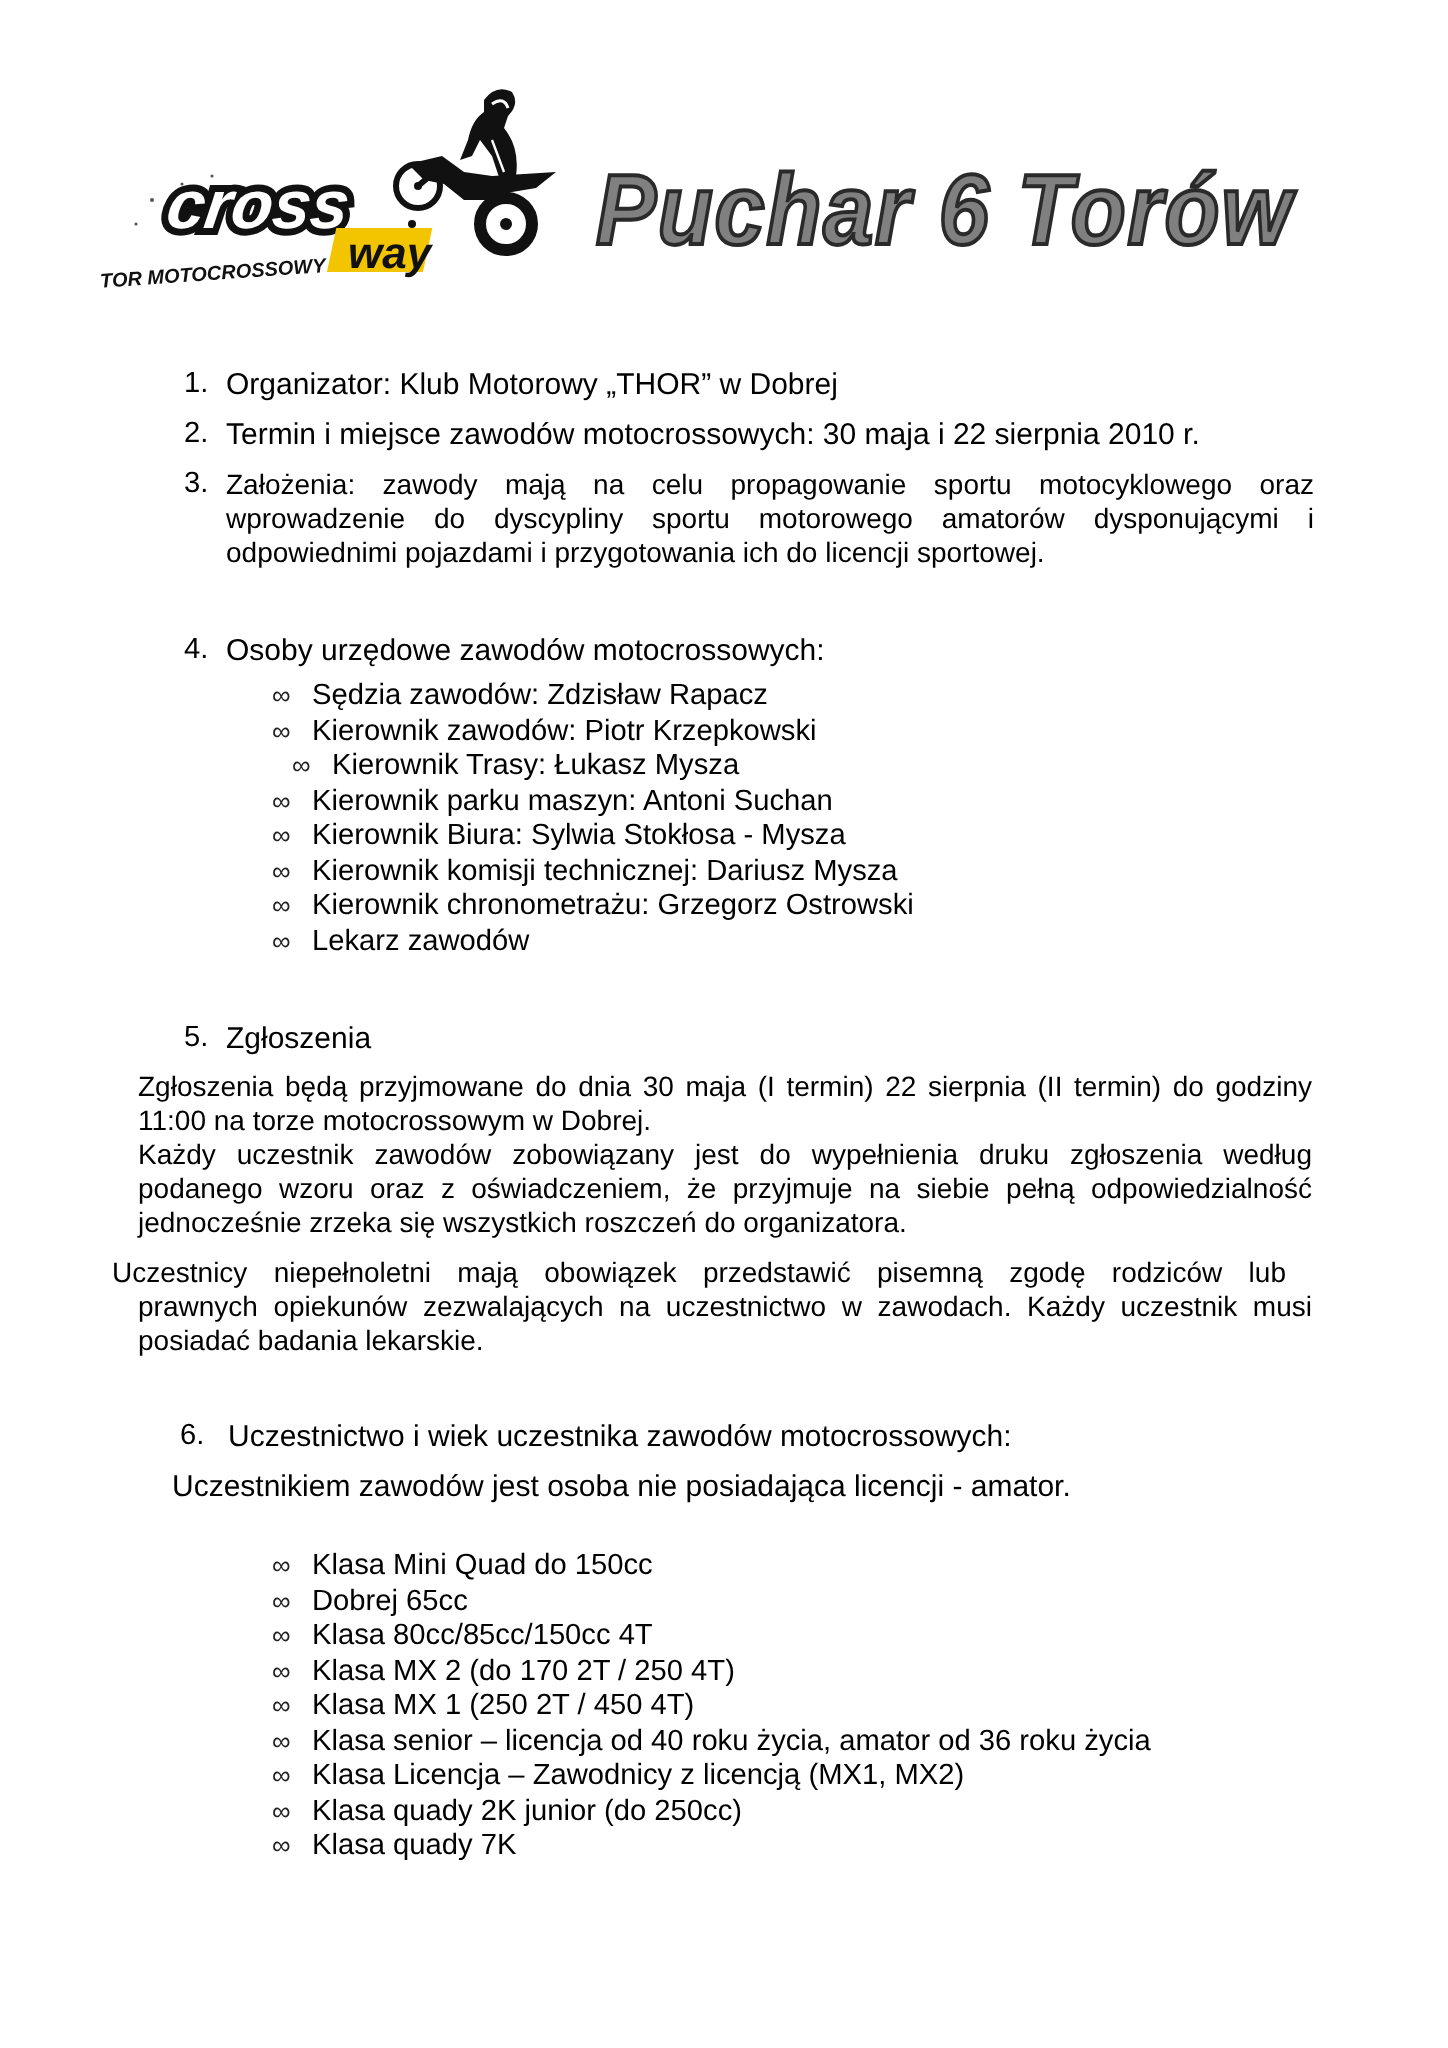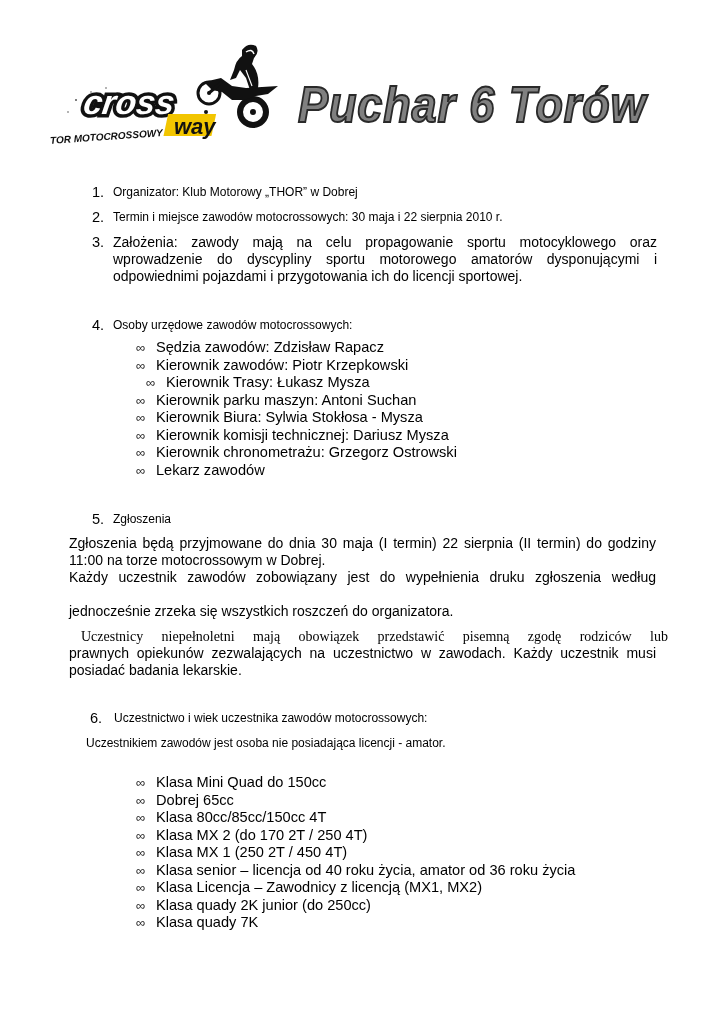--- a/index.html
+++ b/index.html
@@ -9,21 +9,21 @@
 
   
   .logo { position: absolute; left: 46px; top: 30px; width: 240px; height: 120px; }
   .logo svg { width: 100%; height: 100%; }
 
   
   .title { position: absolute; left: 298px; top: 76px; font-size: 50px; font-weight: bold; font-style: italic;
            color: #808080; letter-spacing: 1px; transform: scaleX(0.9); transform-origin: left top;
            -webkit-text-stroke: 2px #2a2a2a; font-family: "Liberation Sans", sans-serif; white-space: nowrap; }
 
-  .t { position: absolute; font-size: 12px; line-height: 17px; white-space: nowrap; }
+  .t { position: absolute; font-size: 15px; line-height: 17px; white-space: nowrap; }
   .num { position: absolute; font-size: 14.6px; line-height: 17px; }
   .just { position: absolute; font-size: 14px; line-height: 17px; text-align: justify; text-align-last: justify; }
   .just.last { text-align-last: left; }
 
   .bl { position: absolute; font-size: 14.6px; line-height: 17.4px; white-space: nowrap; }
   .bl .sym { display: inline-block; width: 20px; font-size: 13px; color: #222; }
 
   .bl2 { position: absolute; font-size: 14.6px; line-height: 17.4px; white-space: nowrap; }
   .bl2 .sym { display: inline-block; width: 20px; font-size: 13px; color: #222; }
 </style>
@@ -97,23 +97,24 @@
     <div class="bl" style="left:136px; top:444px;"><span class="sym">∞</span><span>Kierownik chronometrażu: Grzegorz Ostrowski</span></div>
     <div class="bl" style="left:136px; top:461.5px;"><span class="sym">∞</span><span>Lekarz zawodów</span></div>
   </div>
 
   <div class="num" style="left:92px; top:511px;">5.</div>
   <div class="t" style="left:113px; top:511px;">Zgłoszenia</div>
 
   <div class="just" style="left:69px; top:535px; width:587px;">Zgłoszenia będą przyjmowane do dnia 30 maja (I termin) 22 sierpnia (II termin) do godziny</div>
   <div class="just last" style="left:69px; top:552px; width:587px;">11:00 na torze motocrossowym w Dobrej.</div>
   <div class="just" style="left:69px; top:569px; width:587px;">Każdy uczestnik zawodów zobowiązany jest do wypełnienia druku zgłoszenia według</div>
+  <div class="just" style="left:69px; top:586px; width:587px;">podanego wzoru oraz z oświadczeniem, że przyjmuje na siebie pełną odpowiedzialność</div>
   <div class="just last" style="left:69px; top:603px; width:587px;">jednocześnie zrzeka się wszystkich roszczeń do organizatora.</div>
 
-  <div class="just" style="left:81px; top:628px; width:587px;font-family:Liberation Serif, serif;">Uczestnicy niepełnoletni mają obowiązek przedstawić pisemną zgodę rodziców lub</div>
+  <div class="just" style="left:56px; top:628px; width:587px;">Uczestnicy niepełnoletni mają obowiązek przedstawić pisemną zgodę rodziców lub</div>
   <div class="just" style="left:69px; top:645px; width:587px;">prawnych opiekunów zezwalających na uczestnictwo w zawodach. Każdy uczestnik musi</div>
   <div class="just last" style="left:69px; top:662px; width:587px;">posiadać badania lekarskie.</div>
 
   <div class="num" style="left:90px; top:710px;">6.</div>
   <div class="t" style="left:114px; top:710px;">Uczestnictwo i wiek uczestnika zawodów motocrossowych:</div>
   <div class="t" style="left:86px; top:735px;">Uczestnikiem zawodów jest osoba nie posiadająca licencji - amator.</div>
 
   <div>
     <div class="bl2" style="left:136px; top:774px;"><span class="sym">∞</span><span>Klasa Mini Quad do 150cc</span></div>
     <div class="bl2" style="left:136px; top:791.5px;"><span class="sym">∞</span><span>Dobrej 65cc</span></div>

